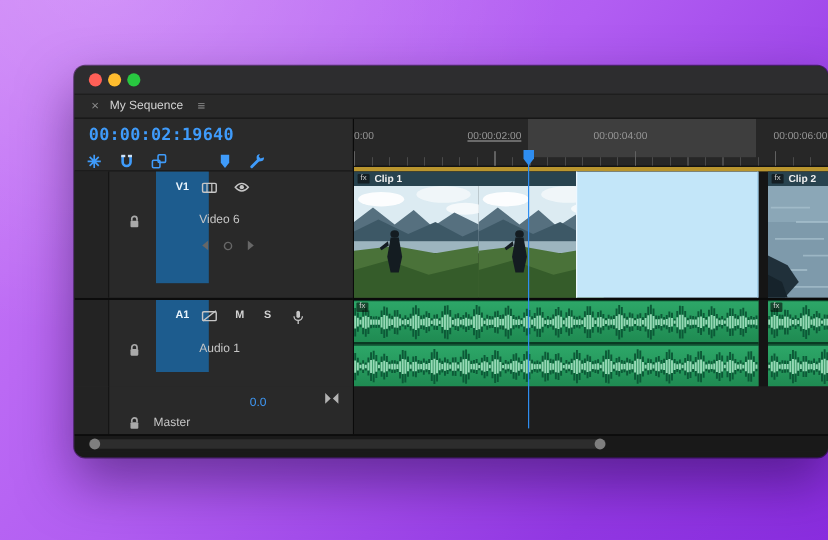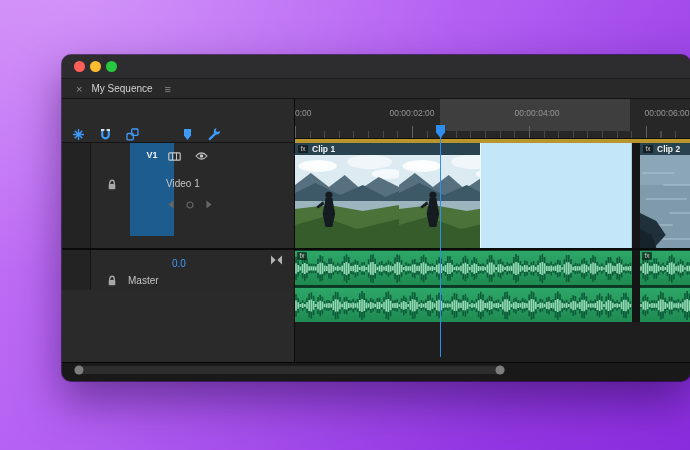--- a/index.html
+++ b/index.html
@@ -34,21 +34,21 @@
   .thdr{position:relative;background:#292929;}
   .thdr .gutter{position:absolute;left:0;top:0;bottom:0;width:28px;background:#232323;border-right:1px solid #151515;}
   .hsep{height:2px;background:#0c0c0c;}
   .target{position:absolute;left:68px;top:0;bottom:12px;width:44px;background:#1d5c8e;
     color:#eaf4fc;font-size:9px;font-weight:bold;text-align:center;padding-top:7px;box-sizing:border-box;}
   .lockbtn{position:absolute;left:44px;width:12px;height:12px;}
   .tname{position:absolute;left:104px;font-size:10px;color:#c6c6c6;}
   .hbtn{position:absolute;top:8px;}
   .msbtn{font-size:9px;font-weight:bold;color:#d2d2d2;}
   .kfnav{position:absolute;left:106px;top:57px;display:flex;gap:12px;align-items:center;}
-  .vol{position:absolute;left:110px;top:8px;width:50px;color:#3f9bfa;font-size:10px;}
+  .vol{position:absolute;left:110px;top:8px;width:50px;text-align:right;color:#3f9bfa;font-size:10px;}
   .fit{position:absolute;left:208px;top:5px;}
   
   .ruler{position:relative;height:40px;background:#272727;border-bottom:1px solid #101010;box-sizing:border-box;}
   .ruler-range{position:absolute;left:145px;width:190px;top:0;height:32px;background:#3e3e3e;}
   .rlabel{position:absolute;top:9px;transform:translateX(-50%);color:#979797;font-size:8.5px;white-space:nowrap;}
   .ticks-minor{position:absolute;left:0;right:0;bottom:0;height:7px;
     background:repeating-linear-gradient(to right,#4a4a4a 0 1px,transparent 1px 14.62px);}
   .ticks-major{position:absolute;left:0;right:0;bottom:0;height:12px;
     background:repeating-linear-gradient(to right,#616161 0 1px,transparent 1px 117px);}
   .renderbar{height:4px;background:#b9952e;}
@@ -100,20 +100,21 @@
       <span class="tab-close">×</span>
       <span class="tab-title">My Sequence</span>
       <span class="tab-menu">≡</span>
     </div>
 
     <div class="main">
 
       <div class="headers">
 
         <div class="hdr-top">
+          <div class="timecode">00:00:02:19640</div>
           <div class="tools">
             <svg class="tico" viewBox="0 0 13 13">
               <path d="M6.5 1 V12 M1 6.5 H12 M2.7 2.7 L10.3 10.3 M10.3 2.7 L2.7 10.3" stroke="#3f9bfa" stroke-width="1.4" fill="none"></path>
             </svg>
             <svg class="tico" viewBox="0 0 13 13">
               <path d="M3.2 2 V7 a3.3 3.3 0 0 0 6.6 0 V2" stroke="#3f9bfa" stroke-width="2.2" fill="none"></path>
               <rect x="2" y="1" width="3.4" height="2" fill="#cfe2f5"></rect>
                 <rect x="7.6" y="1" width="3.4" height="2" fill="#cfe2f5"></rect>
             </svg>
             <svg class="tico" viewBox="0 0 13 13">
@@ -140,57 +141,77 @@
           <div class="target">V1</div>
           <svg class="hbtn" style="left:106px;width:13px;height:11px;" viewBox="0 0 13 11">
             <rect x="0.8" y="1.8" width="11.4" height="7.4" rx="1" stroke="#c6c6c6" fill="none" stroke-width="1.2"></rect>
             <line x1="4.5" y1="1.8" x2="4.5" y2="9.2" stroke="#c6c6c6"></line>
               <line x1="8.5" y1="1.8" x2="8.5" y2="9.2" stroke="#c6c6c6"></line>
           </svg>
           <svg class="hbtn" style="left:133px;width:13px;height:10px;" viewBox="0 0 13 9">
             <path d="M1 4.5 Q6.5 -1.8 12 4.5 Q6.5 10.8 1 4.5 Z" fill="none" stroke="#c6c6c6" stroke-width="1.1"></path>
             <circle cx="6.5" cy="4.5" r="1.8" fill="#c6c6c6"></circle>
           </svg>
-          <div class="tname" style="top:35px;">Video 1</div>
+          <div class="tname" style="top:35px;">Video 6</div>
           <div class="kfnav">
             <svg width="6" height="9" viewBox="0 0 6 9">
                 <path d="M5.5 0.5 L0.5 4.5 L5.5 8.5 Z" fill="#676767"></path>
               </svg>
             <svg width="8" height="8" viewBox="0 0 8 8">
                 <circle cx="4" cy="4" r="3" fill="none" stroke="#676767" stroke-width="1.2"></circle>
               </svg>
             <svg width="6" height="9" viewBox="0 0 6 9">
                 <path d="M0.5 0.5 L5.5 4.5 L0.5 8.5 Z" fill="#676767"></path>
               </svg>
           </div>
         </div>
         <div class="hsep"></div>
 
+        <div class="thdr" style="height:72px;">
+          <div class="gutter"></div>
+          <svg class="lockbtn" style="top:36px;" viewBox="0 0 10 11">
+            <path d="M3 4.5 V3.2 a2 2 0 0 1 4 0 V4.5" stroke="#a9a9a9" fill="none" stroke-width="1.3"></path>
+            <rect x="2" y="4.5" width="6" height="5" rx="0.8" fill="#a9a9a9"></rect>
+          </svg>
+          <div class="target">A1</div>
+          <svg class="hbtn" style="left:106px;width:13px;height:11px;" viewBox="0 0 13 11">
+            <rect x="0.8" y="1.8" width="11.4" height="7.4" rx="1" stroke="#c6c6c6" fill="none" stroke-width="1.2"></rect>
+            <line x1="1" y1="9.5" x2="12" y2="1" stroke="#c6c6c6" stroke-width="1.2"></line>
+          </svg>
+          <span class="hbtn msbtn" style="left:134px;top:7px;">M</span>
+          <span class="hbtn msbtn" style="left:158px;top:7px;">S</span>
+          <svg class="hbtn" style="left:182px;width:9px;height:13px;" viewBox="0 0 9 12">
+            <rect x="3" y="0.5" width="3" height="6" rx="1.5" fill="#c6c6c6"></rect>
+            <path d="M1 5 a3.5 3.5 0 0 0 7 0" stroke="#c6c6c6" fill="none" stroke-width="1.1"></path>
+            <line x1="4.5" y1="8.8" x2="4.5" y2="11.5" stroke="#c6c6c6" stroke-width="1.1"></line>
+          </svg>
+          <div class="tname" style="top:35px;">Audio 1</div>
+        </div>
 
         <div class="thdr" style="height:40px;">
           <div class="gutter"></div>
           <div class="vol">0.0</div>
           <svg class="fit" width="13" height="10" viewBox="0 0 13 10">
             <path d="M1 0.5 L5.6 5 L1 9.5 Z M12 0.5 L7.4 5 L12 9.5 Z" fill="#b3b3b3"></path>
           </svg>
           <svg class="lockbtn" style="top:25px;" viewBox="0 0 10 11">
             <path d="M3 4.5 V3.2 a2 2 0 0 1 4 0 V4.5" stroke="#a9a9a9" fill="none" stroke-width="1.3"></path>
             <rect x="2" y="4.5" width="6" height="5" rx="0.8" fill="#a9a9a9"></rect>
           </svg>
           <div class="tname" style="left:66px;top:25px;text-align:right;">Master</div>
         </div>
       </div>
 
       <div class="timeline">
 
         <div class="ruler">
           <div class="ruler-range"></div>
           <span class="rlabel" style="left:0px;">00:00:00</span>
-          <span class="rlabel" style="left:117px;">00:00:02:00</span>
-          <span class="rlabel" style="left:242px;">00:00:04:00</span>
+          <span class="rlabel" style="left:117px;text-decoration:underline;">00:00:02:00</span>
+          <span class="rlabel" style="left:222px;">00:00:04:00</span>
           <span class="rlabel" style="left:351px;margin-left:21px;">00:00:06:00</span>
           <div class="ticks-minor"></div>
           <div class="ticks-major"></div>
         </div>
         <div class="renderbar"></div>
 
         <div class="lane video">
           <div class="clip" style="left:0;width:208px;">
             <div class="cliphead">
               <span class="fxbadge">fx</span>

